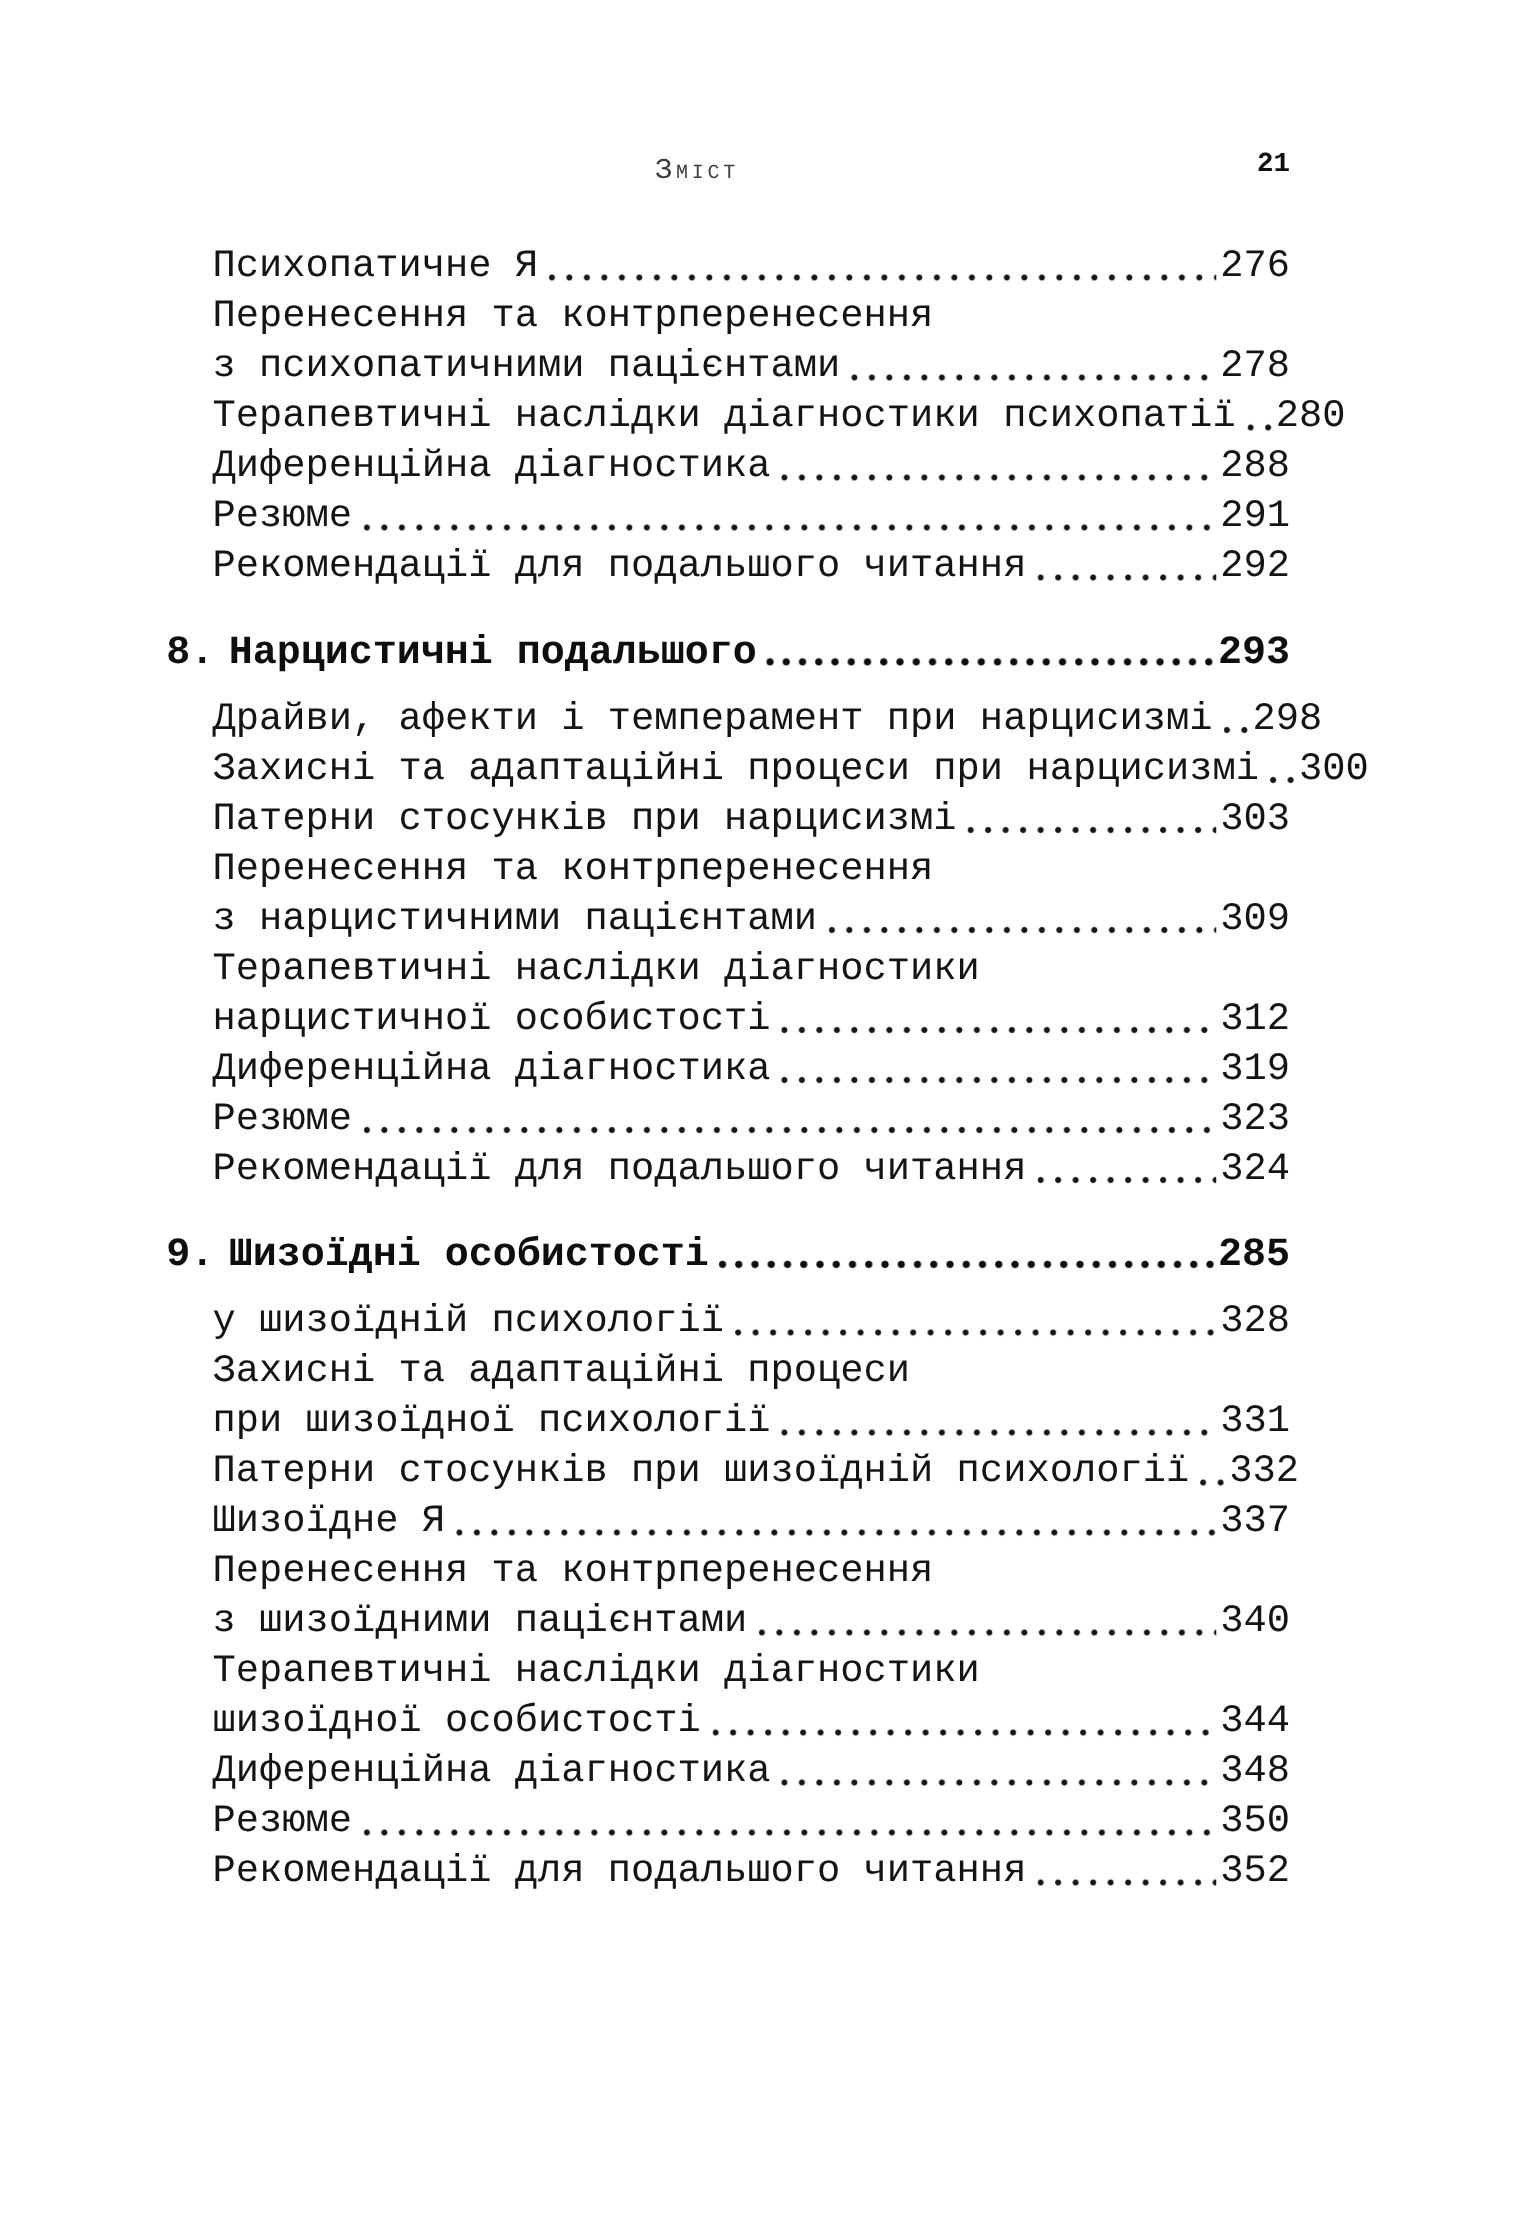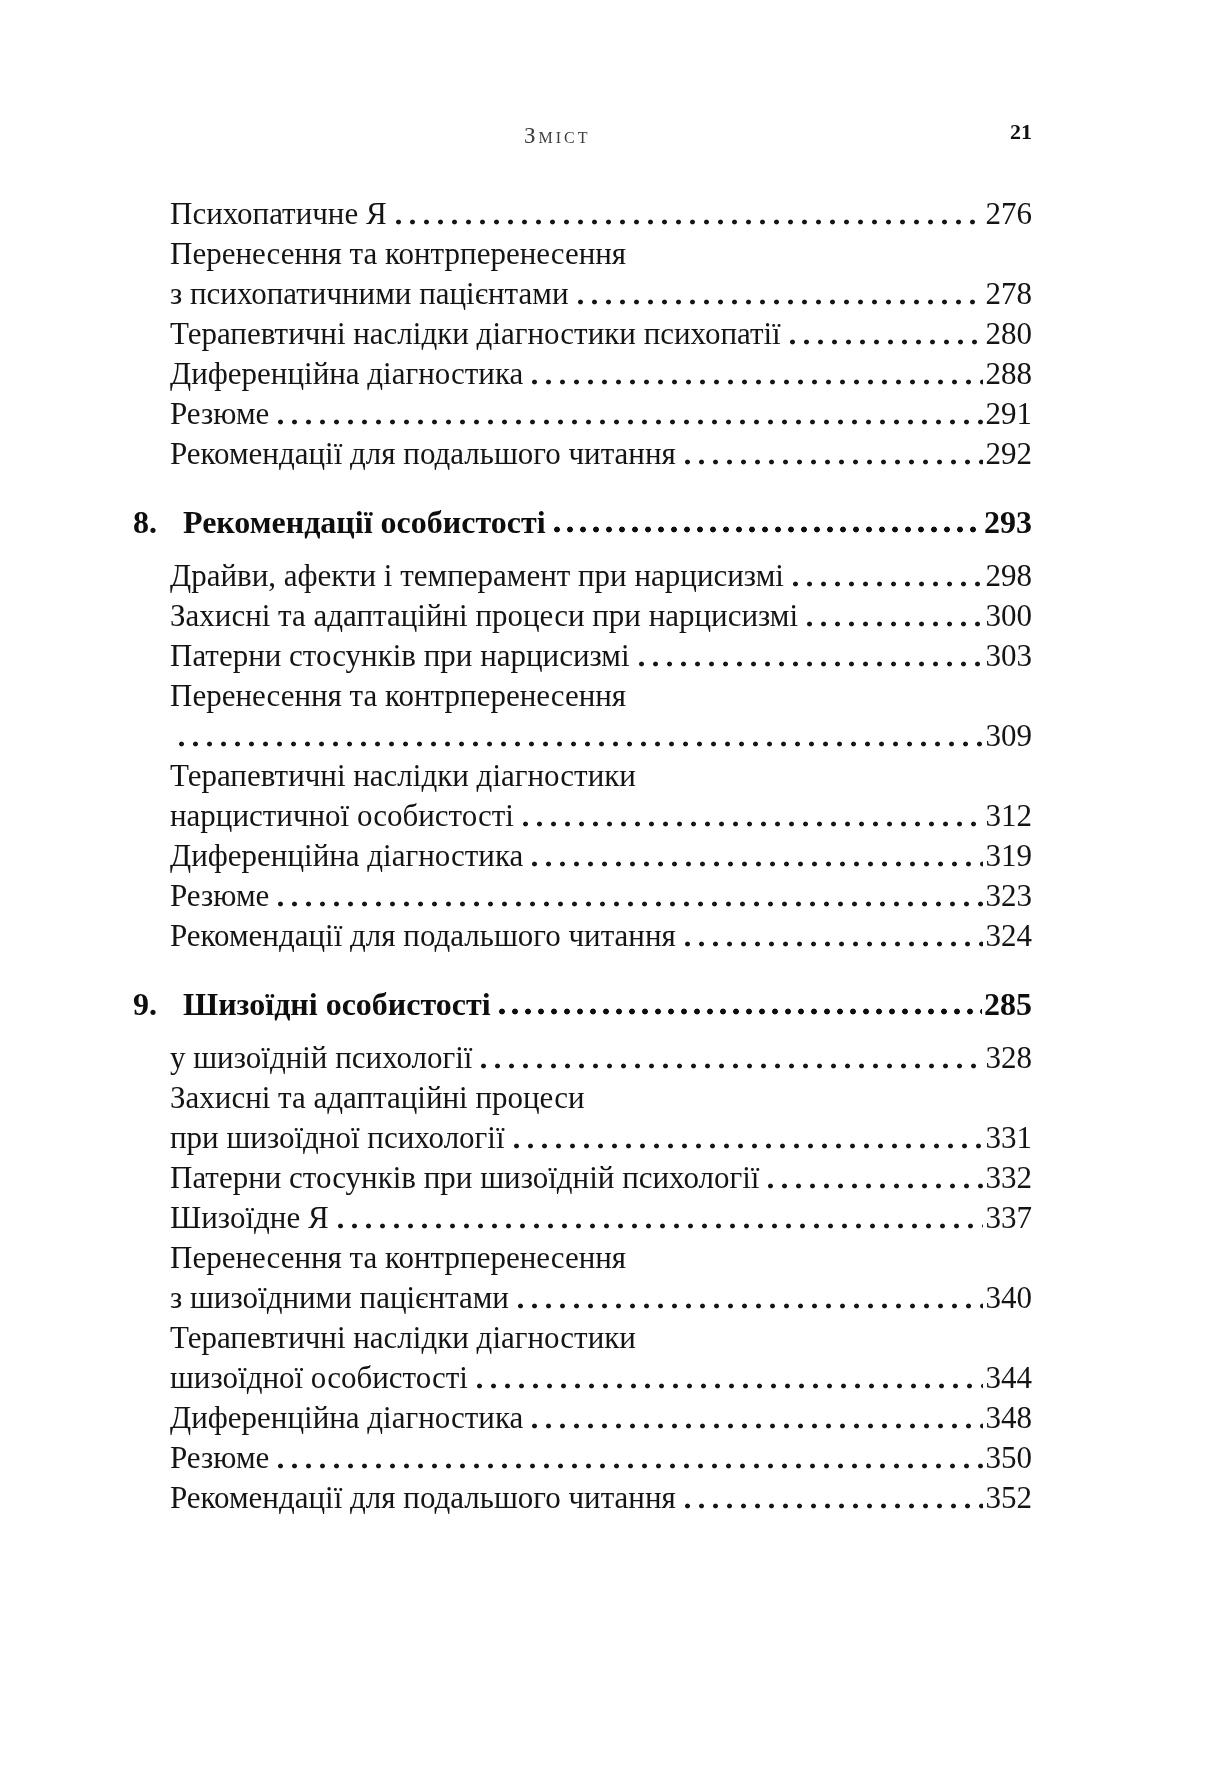--- a/index.html
+++ b/index.html
@@ -5,21 +5,21 @@
   html, body {
     margin: 0;
     padding: 0;
     background: #ffffff;
   }
   .page {
     position: relative;
     width: 1232px;
     height: 1772px;
     background: #ffffff;
-    font-family: Liberation Serif, serif;
+    font-family: Liberation Mono, monospace;
     color: #141414;
     overflow: hidden;
   }
   .head-title {
     position: absolute;
     left: 524px;
     top: 123px;
     font-size: 23px;
     letter-spacing: 3px;
     font-variant: small-caps;
@@ -121,21 +121,21 @@
         <span class="leader"></span>
         <span class="pg">291</span>
       </div>
       <div class="toc-row">
         <span class="txt">Рекомендації для подальшого читання</span>
         <span class="leader"></span>
         <span class="pg">292</span>
       </div>
       <div class="toc-row chapter">
         <span class="chnum">8.</span>
-        <span class="txt">Рекомендації особистості</span>
+        <span class="txt">Нарцистичні подальшого</span>
         <span class="leader"></span>
         <span class="pg">293</span>
       </div>
       <div class="toc-row">
         <span class="txt">Драйви, афекти і темперамент при нарцисизмі</span>
         <span class="leader"></span>
         <span class="pg">298</span>
       </div>
       <div class="toc-row">
         <span class="txt">Захисні та адаптаційні процеси при нарцисизмі</span>
@@ -144,20 +144,21 @@
       </div>
       <div class="toc-row">
         <span class="txt">Патерни стосунків при нарцисизмі</span>
         <span class="leader"></span>
         <span class="pg">303</span>
       </div>
       <div class="toc-row">
         <span class="txt">Перенесення та контрперенесення</span>
       </div>
       <div class="toc-row cont">
+        <span class="txt">з нарцистичними пацієнтами</span>
         <span class="leader"></span>
         <span class="pg">309</span>
       </div>
       <div class="toc-row">
         <span class="txt">Терапевтичні наслідки діагностики</span>
       </div>
       <div class="toc-row cont">
         <span class="txt">нарцистичної особистості</span>
         <span class="leader"></span>
         <span class="pg">312</span>

